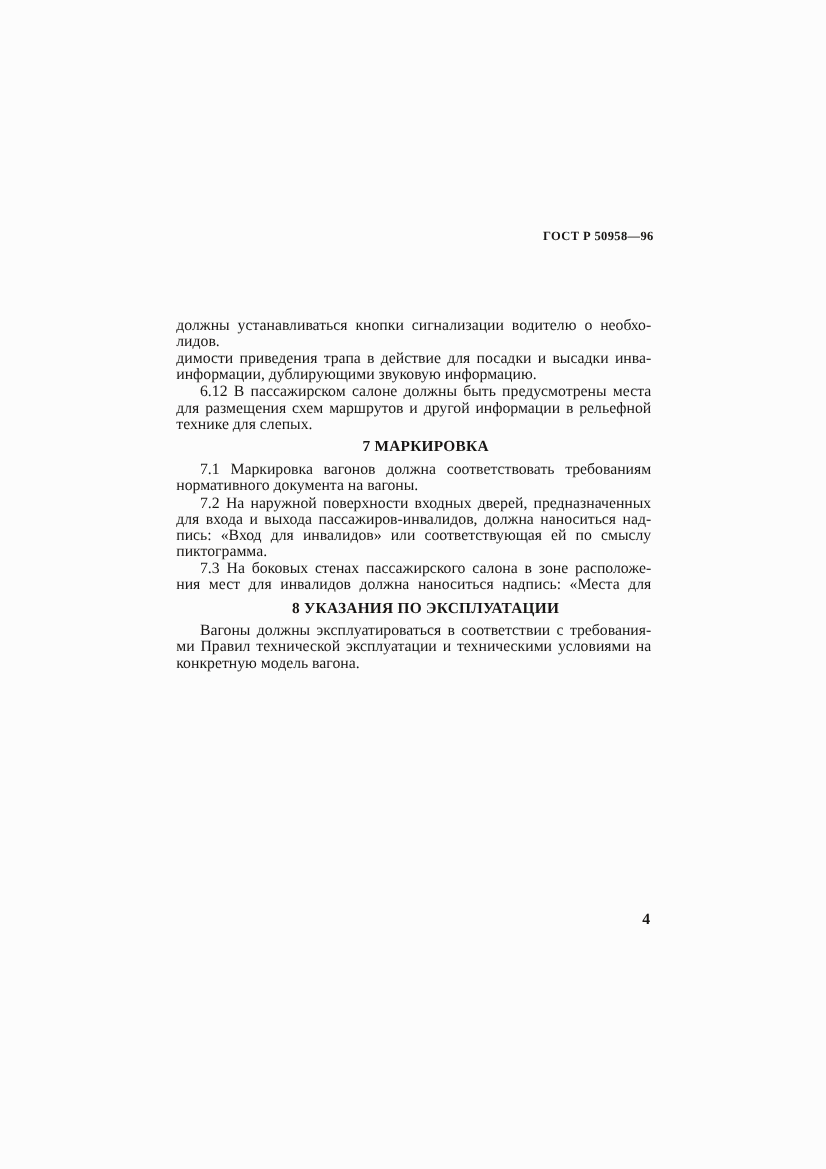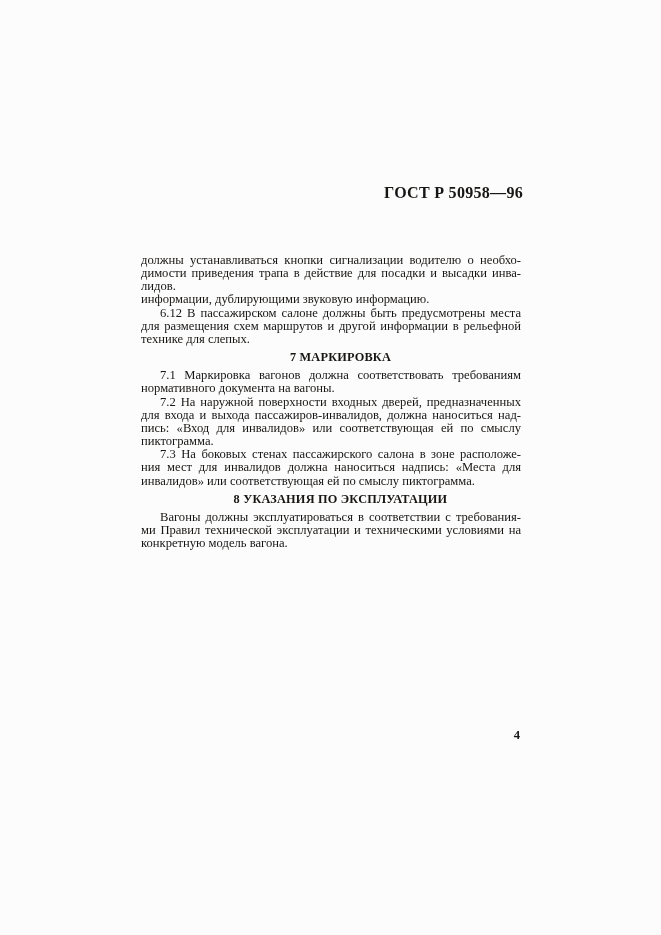--- a/index.html
+++ b/index.html
@@ -11,21 +11,21 @@
     background: var(--bg, #fcfcfc);
     color: var(--fg, #181614);
     font-family: "Liberation Serif", "DejaVu Serif", serif;
     overflow: hidden;
   }
   .doc-header {
     position: absolute;
     top: 184px;
     right: 138px;
     font-weight: 700;
-    font-size: 16px;
+    font-size: 10px;
     letter-spacing: 0.3px;
     white-space: nowrap;
   }
   .doc-body {
     position: absolute;
     top: 206px;
     left: 141px;
     width: 380px;
     margin-top: 48px;
   }
@@ -57,22 +57,22 @@
   }
 </style>
 </head>
 <body style="--bg: #fcfcfc; --fg: #181614;">
 
 <div class="doc-header">ГОСТ Р 50958—96</div>
 
 <div class="doc-body">
     <div class="para">
       <div class="line">должны устанавливаться кнопки сигнализации водителю о необхо-</div>
+      <div class="line last">лидов.</div>
       <div class="line">димости приведения трапа в действие для посадки и высадки инва-</div>
-      <div class="line last">лидов.</div>
     </div>
     <div class="para">
       <div class="line last">информации, дублирующими звуковую информацию.</div>
     </div>
     <div class="para">
       <div class="line indent">6.12 В пассажирском салоне должны быть предусмотрены места</div>
       <div class="line">для размещения схем маршрутов и другой информации в рельефной</div>
       <div class="line last">технике для слепых.</div>
     </div>
     <div class="heading">7 МАРКИРОВКА</div>
@@ -82,21 +82,20 @@
     </div>
     <div class="para">
       <div class="line indent">7.2 На наружной поверхности входных дверей, предназначенных</div>
       <div class="line">для входа и выхода пассажиров-инвалидов, должна наноситься над-</div>
       <div class="line">пись: «Вход для инвалидов» или соответствующая ей по смыслу</div>
       <div class="line last">пиктограмма.</div>
     </div>
     <div class="para">
       <div class="line indent">7.3 На боковых стенах пассажирского салона в зоне расположе-</div>
       <div class="line">ния мест для инвалидов должна наноситься надпись: «Места для</div>
-      <div class="line last">инвалидов» или соответствующая ей по смыслу пиктограмма.</div>
     </div>
     <div class="heading">8 УКАЗАНИЯ ПО ЭКСПЛУАТАЦИИ</div>
     <div class="para">
       <div class="line indent">Вагоны должны эксплуатироваться в соответствии с требования-</div>
       <div class="line">ми Правил технической эксплуатации и техническими условиями на</div>
       <div class="line last">конкретную модель вагона.</div>
     </div>
   </div>
 
 <div class="page-number">4</div>

